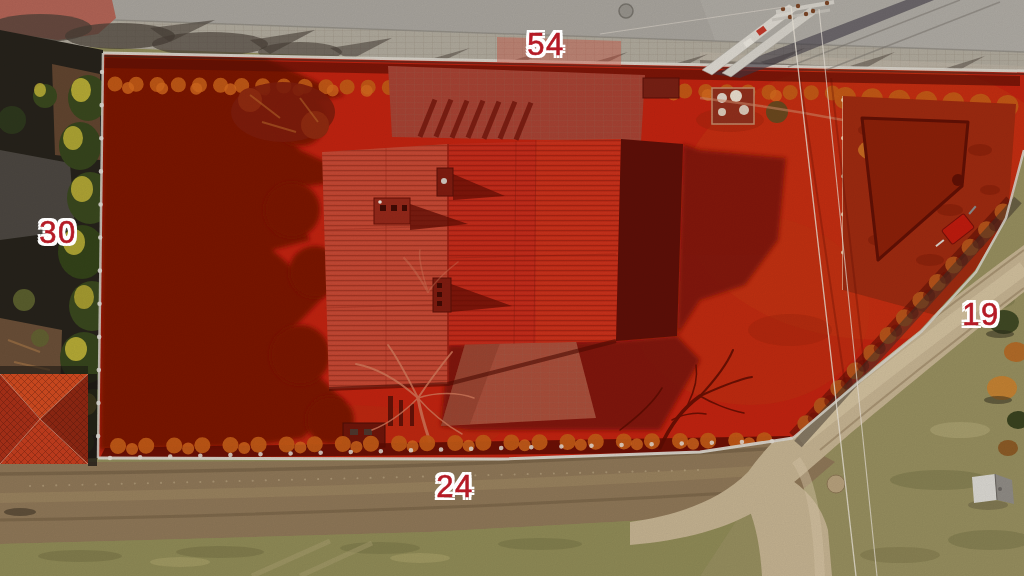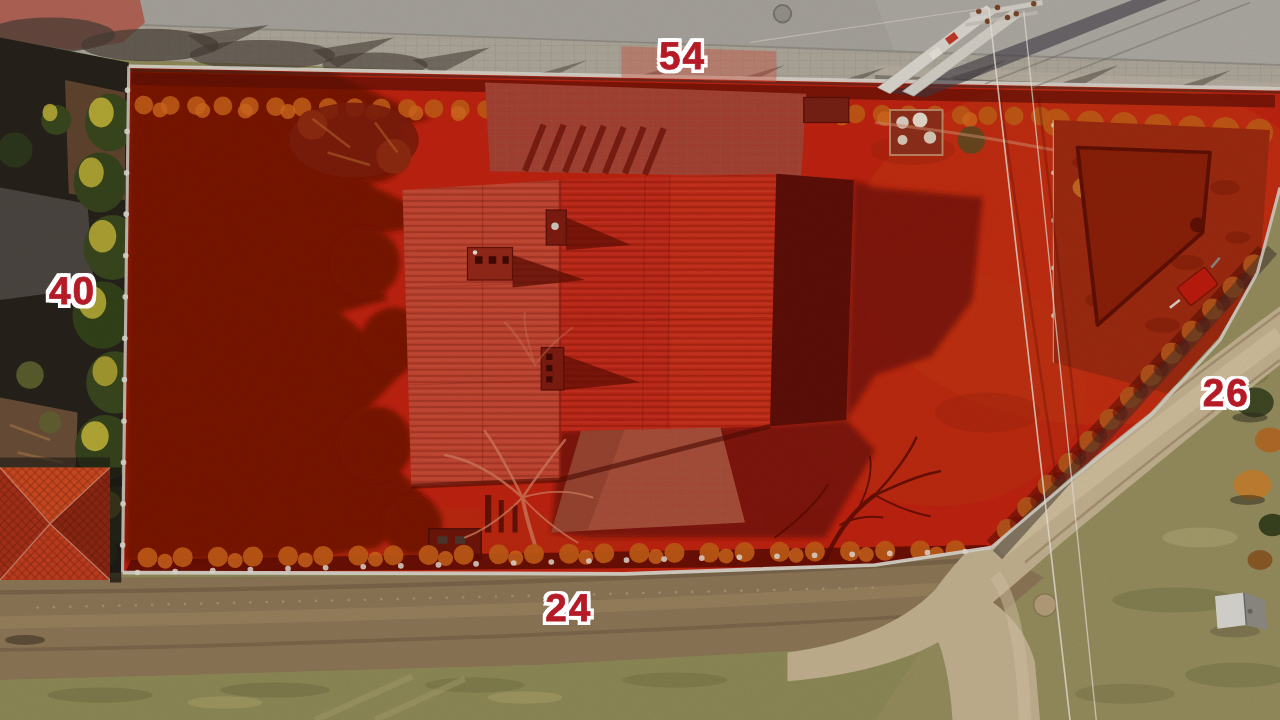--- a/index.html
+++ b/index.html
@@ -4,21 +4,21 @@
 <style>
   html,body{margin:0;padding:0;background:#000;}
   .stage{
     position:relative;width:1024px;height:576px;overflow:hidden;
     font-family:"Liberation Sans", sans-serif;background:#8f8a5a;
   }
   .stage svg{position:absolute;left:0;top:0;width:1024px;height:576px;display:block;}
   .dim-label{
     position:absolute;transform:translate(-50%,-50%);
     font-family:"Liberation Sans", sans-serif;
-    font-weight:bold;font-size:31px;letter-spacing:1.5px;
+    font-weight:normal;font-size:31px;letter-spacing:1.5px;
     color:var(--label-fill,#b51b26);
     -webkit-text-stroke:.6px var(--label-fill,#b51b26);
     text-shadow:
       -3px -3px 0 var(--label-outline,#fff), 3px -3px 0 var(--label-outline,#fff),
       -3px  3px 0 var(--label-outline,#fff), 3px  3px 0 var(--label-outline,#fff),
        0   -3px 0 var(--label-outline,#fff), 0    3px 0 var(--label-outline,#fff),
       -3px  0   0 var(--label-outline,#fff), 3px  0   0 var(--label-outline,#fff);
     user-select:none;white-space:nowrap;
   }
 </style>
@@ -417,16 +417,16 @@
   <g stroke="#eae3d8" fill="none">
     <line x1="791" y1="6" x2="856" y2="576" stroke-width="1.3" opacity="0.8"></line>
     <line x1="819" y1="9" x2="877" y2="576" stroke-width="1.1" opacity="0.7"></line>
     <line x1="791" y1="6" x2="600" y2="34" stroke-width="1" opacity="0.45"></line>
   </g>
 
   <rect width="1024" height="576" filter="url(#grain)" opacity="0.06"></rect>
 </svg>
 
   <div class="dim-label" style="left:546px;top:45px">54</div>
-  <div class="dim-label" style="left:58px;top:233px">40</div>
-  <div class="dim-label" style="left:981px;top:315px">26</div>
+  <div class="dim-label" style="left:58px;top:233px">30</div>
+  <div class="dim-label" style="left:981px;top:315px">19</div>
   <div class="dim-label" style="left:455px;top:487px">24</div>
 </div>
 
 </body></html>

